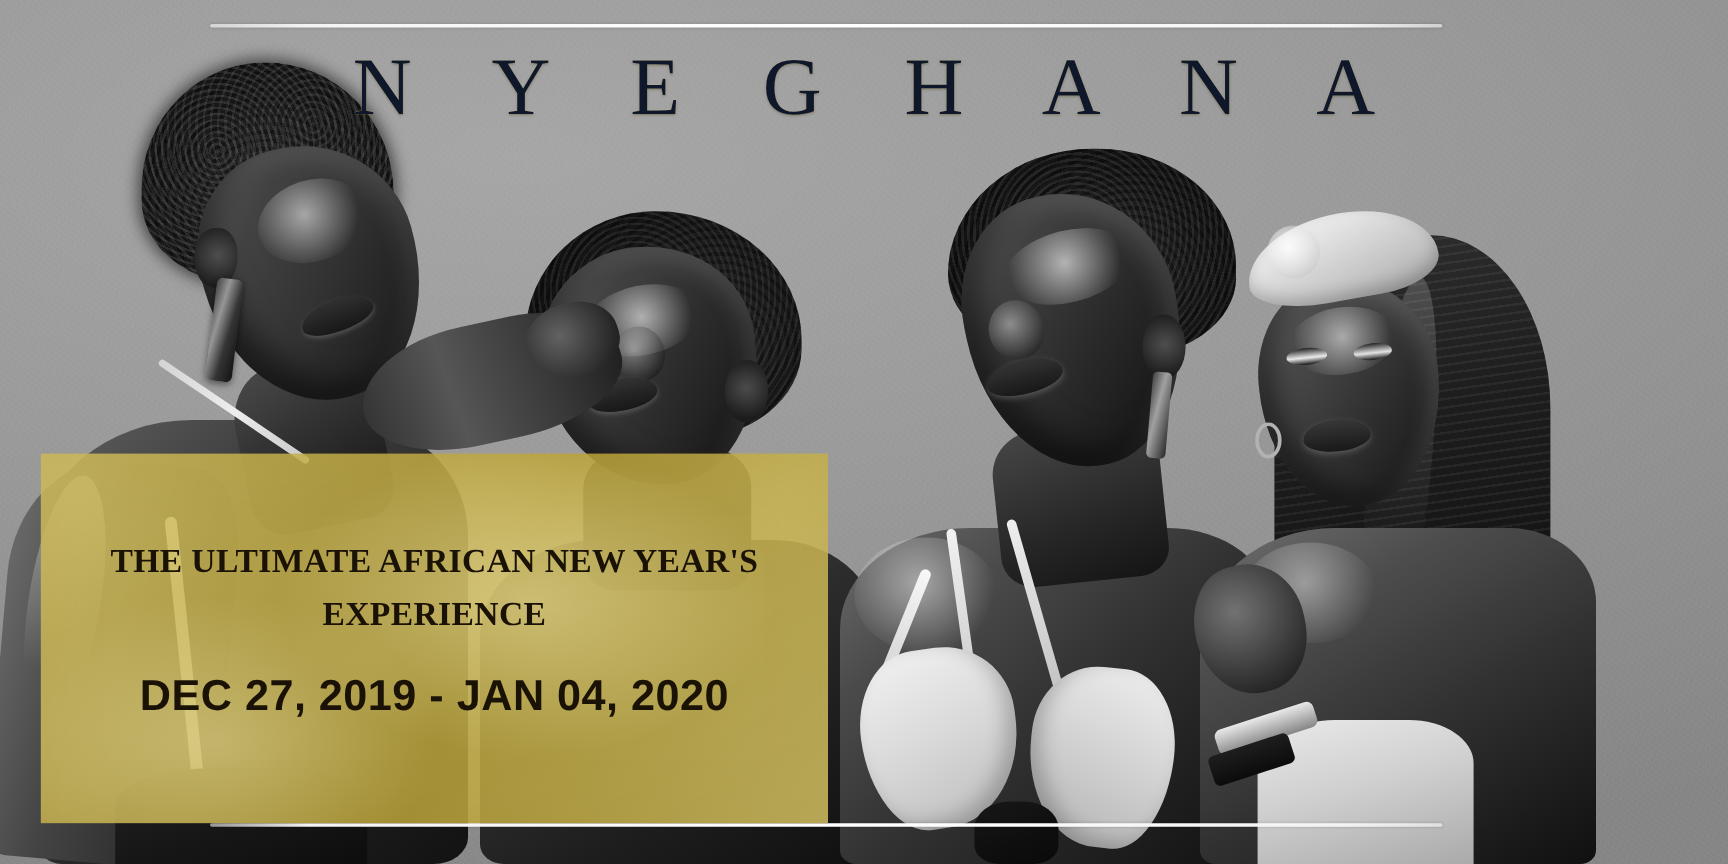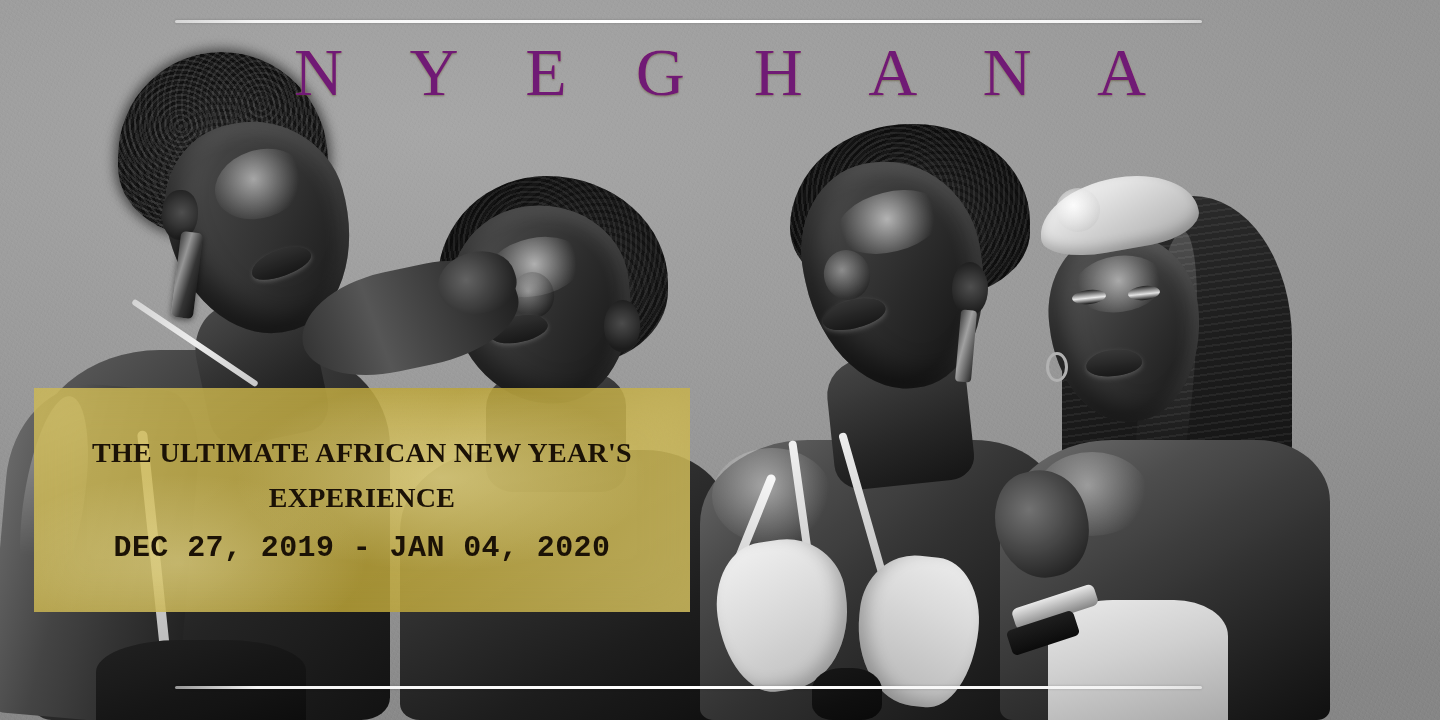--- a/index.html
+++ b/index.html
@@ -386,29 +386,29 @@
 
   
   .title{
     position:absolute;left:0;top:38px;width:1440px;
     text-align:center;
     font-family:"Liberation Serif", serif;
     font-size:68px;
     line-height:1;
     letter-spacing:26px;
     text-indent:26px;
-    color:#701a75;
+    color:#0f172a;
     text-shadow:0 1px 2px rgba(60,50,10,.45), 0 0 1px rgba(255,240,190,.8);
     white-space:nowrap;
     user-select:none;
   }
 
   
   .panel{
-    position:absolute;left:34px;top:388px;width:656px;height:224px;
+    position:absolute;left:34px;top:378px;width:656px;height:308px;
     background:rgba(200,176,64,.80);
     box-shadow:inset 0 0 48px rgba(160,138,40,.35);
     overflow:hidden;
   }
   .panel-inner{
     position:relative;z-index:2;
     width:100%;height:100%;
     display:flex;flex-direction:column;
     align-items:center;justify-content:center;
     padding:10px 14px 6px;
@@ -425,26 +425,26 @@
   .headline{
     font-family:"Liberation Serif", serif;
     font-weight:700;
     font-size:28px;
     line-height:1.58;
     letter-spacing:.3px;
     max-width:600px;
     margin:0 0 4px;
   }
   .sub{
-    font-family:Liberation Mono, monospace;
+    font-family:Liberation Sans, sans-serif;
     font-weight:700;
-    font-size:30px;
+    font-size:36px;
     line-height:1.62;
     letter-spacing:.4px;
-    margin:0;
+    margin:12px;
   }
 </style>
 </head>
 <body>
 
 <div class="poster">
 
   <div class="backdrop"></div>
   <div class="grain"></div>
 

